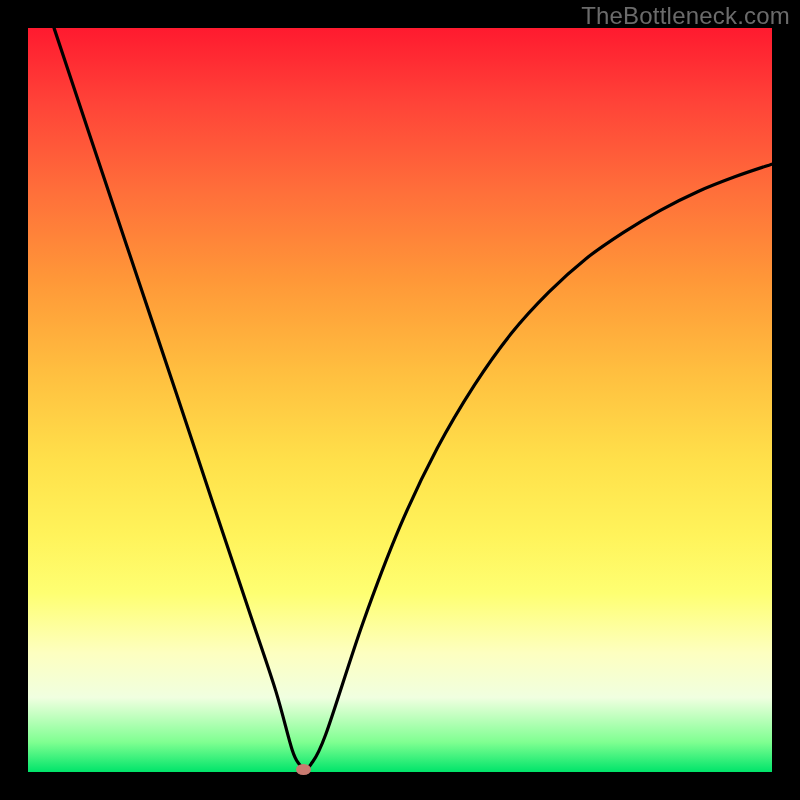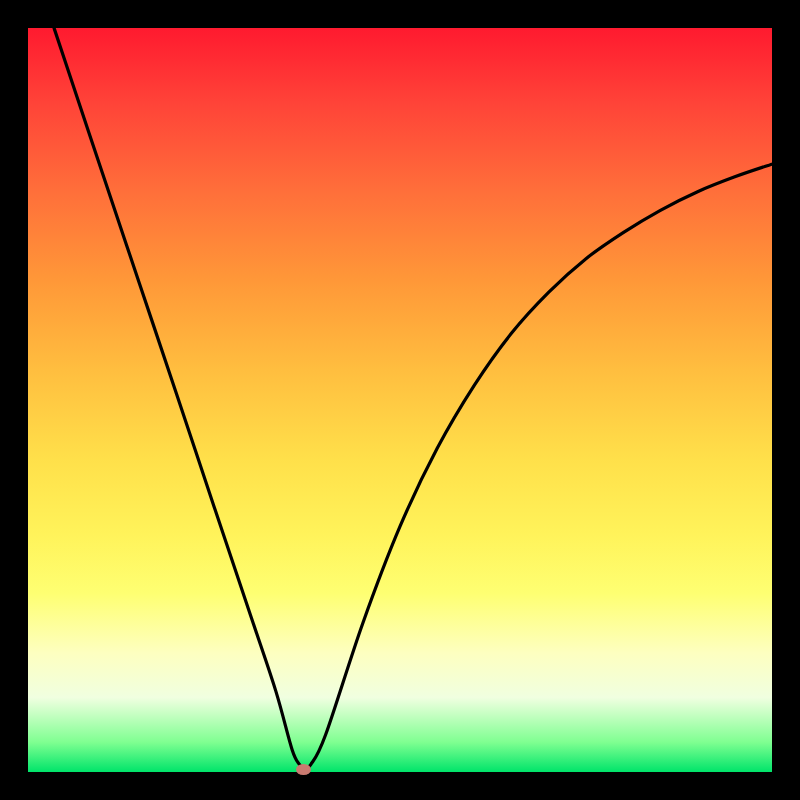--- a/index.html
+++ b/index.html
@@ -48,20 +48,21 @@
     position: absolute;
     background: #c97a70;
     border-radius: 50%;
     z-index: 4;
   }
 </style>
 </head>
 <body>
 
 <div class="frame">
+  <div class="watermark">TheBottleneck.com</div>
 
   <div class="plot-area" style="left: 28px; top: 28px; width: 744px; height: 744px;">
     <svg class="curve" viewBox="0 0 744 744" preserveAspectRatio="none">
       <path id="curve-path" d="M 26.04 0.00 C 27.90 5.58, 29.14 9.30, 37.20 33.48 C 45.26 57.66, 62.00 108.00, 74.40 145.08 C 86.80 182.16, 99.20 218.98, 111.60 255.94 C 124.00 292.89, 136.40 329.72, 148.80 366.79 C 161.20 403.87, 173.60 441.32, 186.00 478.39 C 198.40 515.47, 212.91 558.50, 223.20 589.25 C 233.49 620.00, 240.93 640.83, 247.75 662.90 C 254.57 684.98, 260.15 709.40, 264.12 721.68 C 268.09 733.96, 269.70 733.46, 271.56 736.56 C 273.42 739.66, 273.42 740.28, 275.28 740.28 C 277.14 740.28, 279.00 742.14, 282.72 736.56 C 286.44 730.98, 288.92 730.36, 297.60 706.80 C 306.28 683.24, 322.40 629.92, 334.80 595.20 C 347.20 560.48, 359.60 527.62, 372.00 498.48 C 384.40 469.34, 396.80 443.92, 409.20 420.36 C 421.60 396.80, 434.00 376.34, 446.40 357.12 C 458.80 337.90, 471.20 320.54, 483.60 305.04 C 496.00 289.54, 508.40 276.52, 520.80 264.12 C 533.20 251.72, 545.60 240.56, 558.00 230.64 C 570.40 220.72, 582.80 212.66, 595.20 204.60 C 607.60 196.54, 620.00 189.10, 632.40 182.28 C 644.80 175.46, 657.20 169.26, 669.60 163.68 C 682.00 158.10, 694.40 153.39, 706.80 148.80 C 719.20 144.21, 737.80 138.26, 744.00 136.15" fill="none" stroke="#000" stroke-width="3.2" stroke-linecap="round" stroke-linejoin="round"></path>
     </svg>
     <div class="dot" id="marker-dot" style="width: 15px; height: 11.25px; left: 267.78px; top: 736.143px;"></div>
   </div>
 </div>
 
 </body></html>

